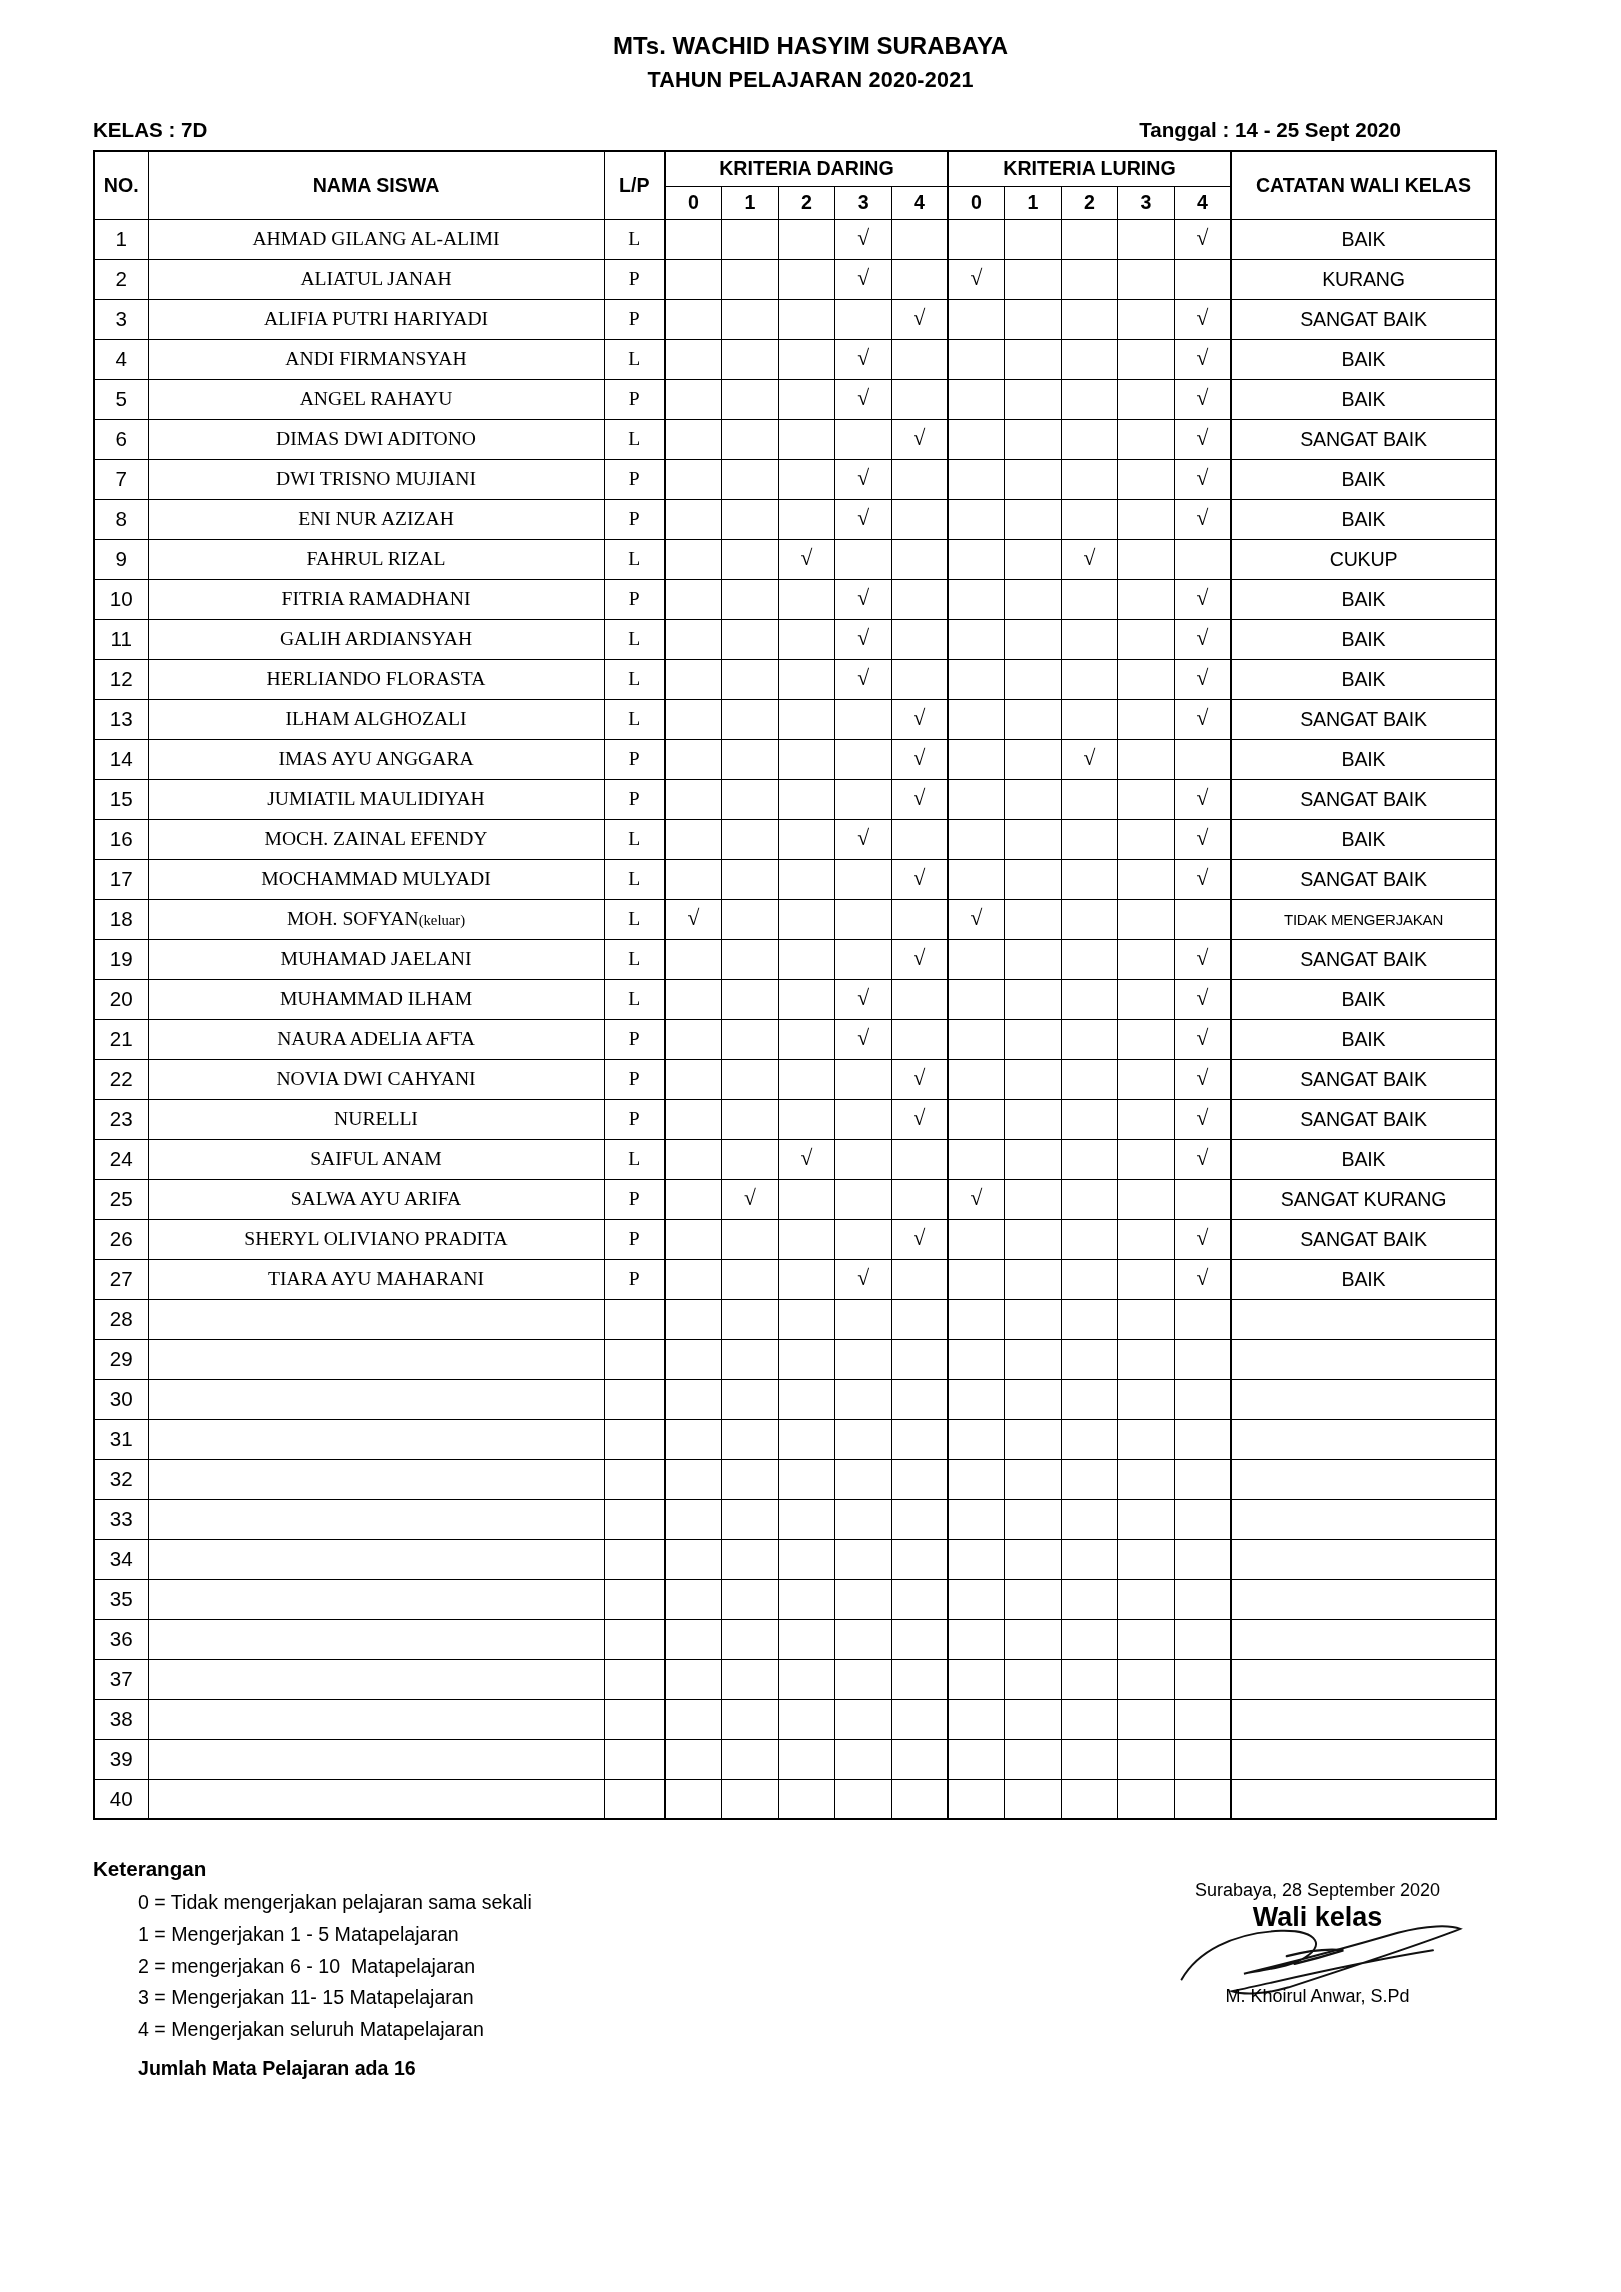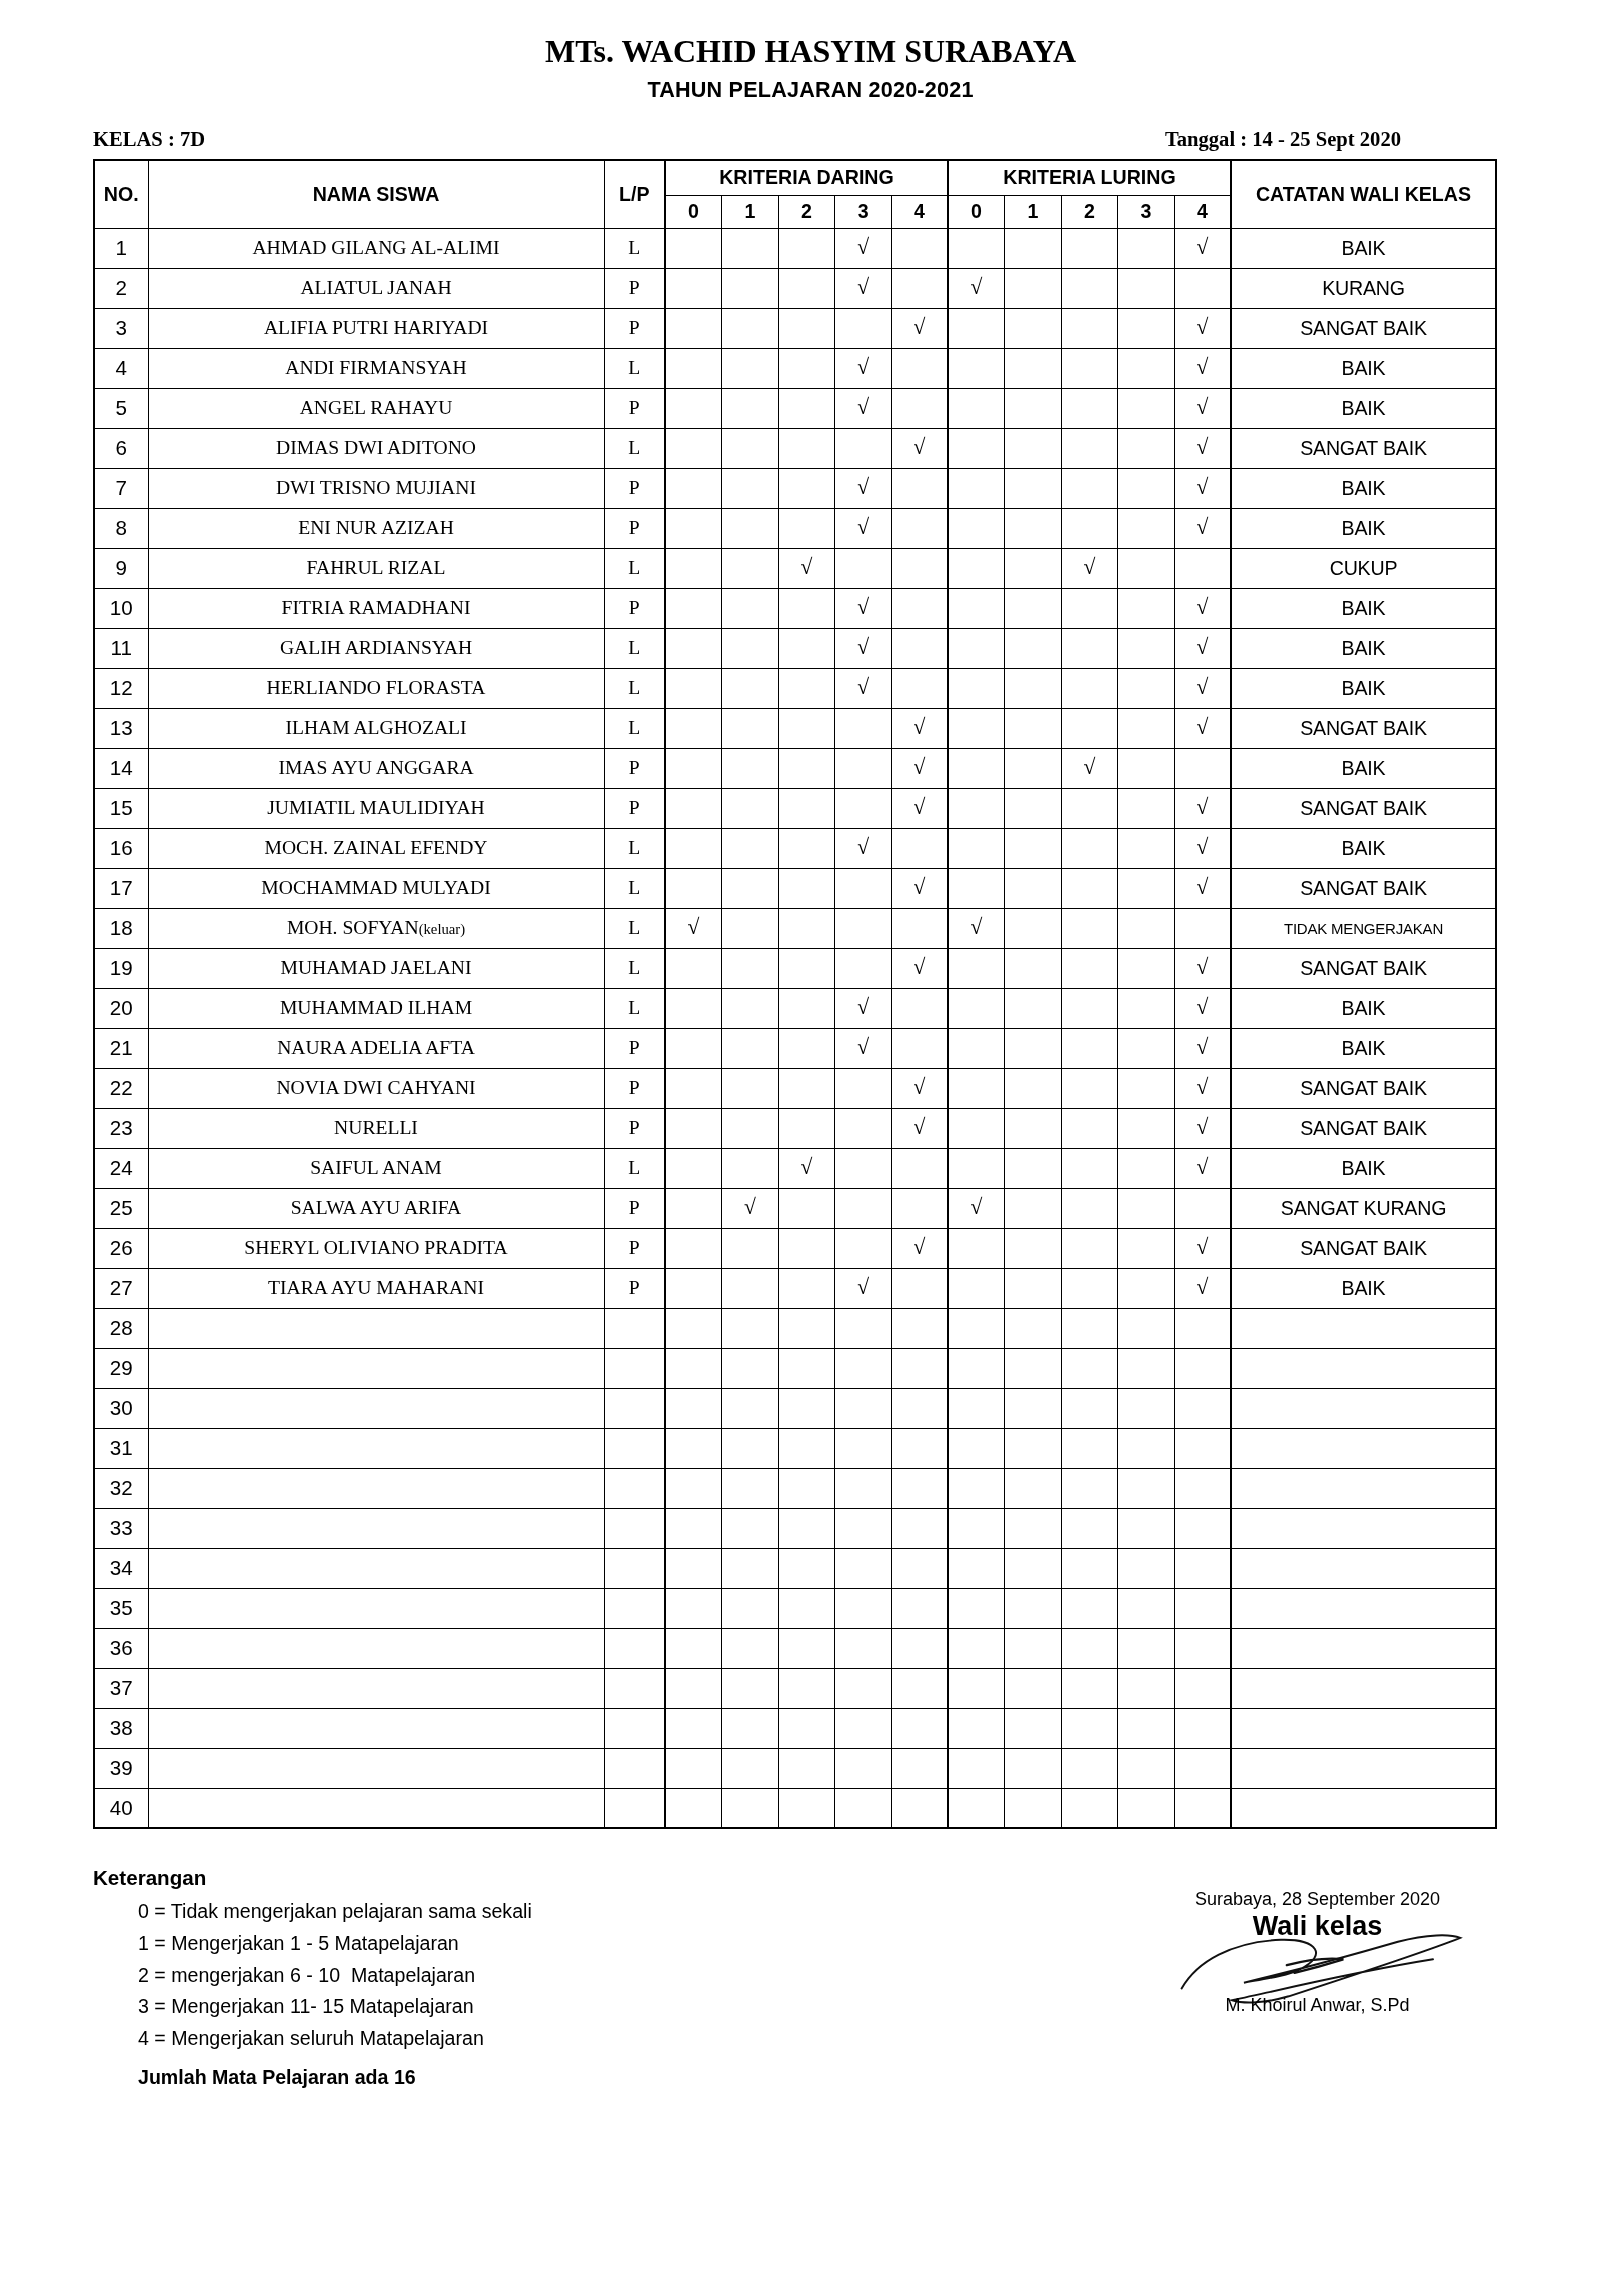--- a/index.html
+++ b/index.html
@@ -31,42 +31,41 @@
     padding-top: 29px;
   }
   .title-line1 {
     font-size: 30px;
     font-weight: bold;
     letter-spacing: 0.2px;
     line-height: 1.2;
     font-family: "Liberation Sans", sans-serif;
   }
   .title-line2 {
-    font-size: 32px;
+    font-size: 24px;
     font-weight: bold;
     line-height: 1.25;
     margin-top: 2px;
-    font-family: Liberation Serif, serif;
+    font-family: Liberation Sans, sans-serif;
   }
   .title-line3 {
     font-size: 21.6px;
     font-weight: bold;
     margin-top: 5.9px;
     letter-spacing: 0.2px;
   }
 
   
   .meta-row {
     display: flex;
     justify-content: space-between;
     align-items: flex-end;
     margin: 25.5px 93px 7.8px 93px;
     font-size: 20.6px;
     font-weight: bold;
-    font-family: Liberation Serif, serif;
   }
   .meta-kelas { text-align: left; }
   .meta-tanggal { text-align: right; padding-right: 127px; }
 
   
   .table-wrap {
     margin: 0 93px 0 93px;
   }
   table.grid {
     border-collapse: collapse;

